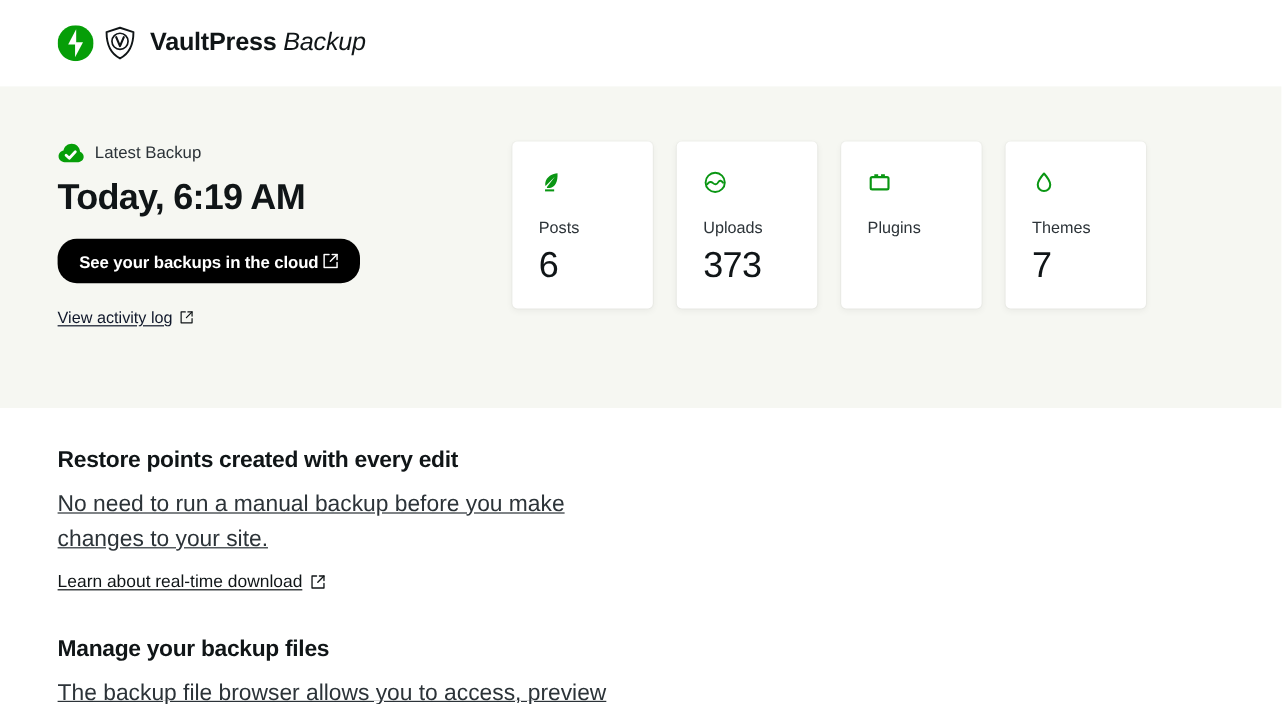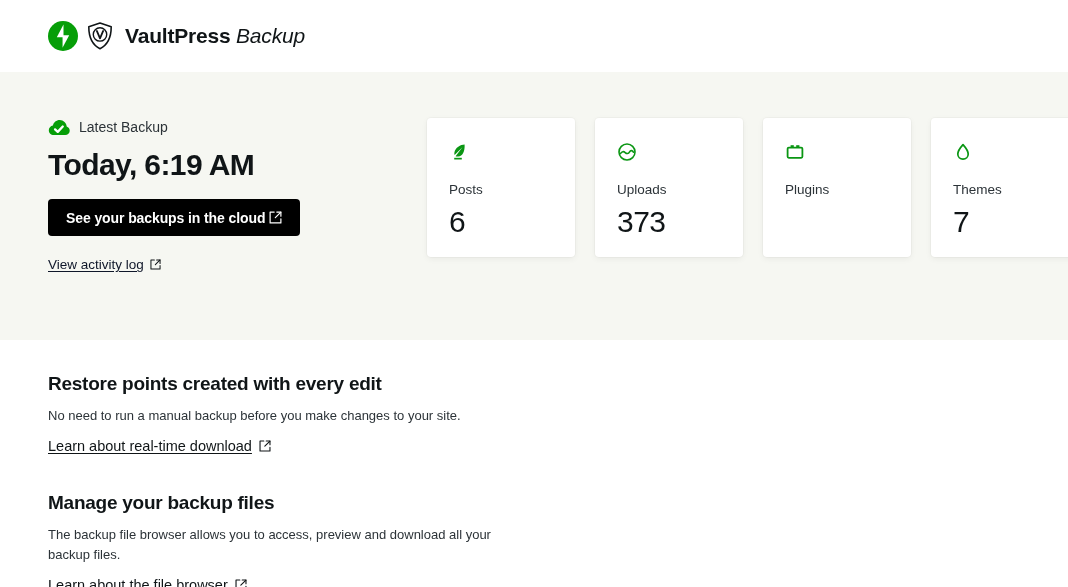--- a/index.html
+++ b/index.html
@@ -96,21 +96,21 @@
     color: #101517;
   }
   .cloud-button {
     margin-top: 18px;
     display: inline-flex;
     align-items: center;
     gap: 4px;
     background: #000000;
     color: #ffffff;
     border: none;
-    border-radius: 4px;
+    border-radius: 16px;
     height: 37px;
     padding: 0 18px;
     font-family: "Liberation Sans", sans-serif;
     font-size: 14px;
     font-weight: 700;
     letter-spacing: -0.1px;
     cursor: pointer;
     white-space: nowrap;
   }
   .activity-link {
@@ -127,21 +127,21 @@
   }
 
   
   .stat-cards {
     display: flex;
     gap: 20px;
     margin-left: 48px;
     padding-top: 1px;
   }
   .stat-card {
-    width: 148px;
+    width: 117px;
     height: 139px;
     background: #ffffff;
     border-radius: 4px;
     box-shadow: 0 0 0 1px rgba(0,0,0,0.022), 0 2px 6px rgba(0,0,0,0.055);
     padding: 24px 22px 0 22px;
     display: flex;
     flex-direction: column;
   }
   .stat-icon {
     width: 20px;
@@ -173,24 +173,25 @@
   .section-title {
     margin: 0;
     font-size: 19px;
     font-weight: 700;
     color: #101517;
     letter-spacing: -0.25px;
     line-height: 1.3;
   }
   .section-body {
     margin: 9px 0 0 0;
-    font-size: 13px;
+    font-size: 19px;
     line-height: 1.55;
     color: #2c3338;
     max-width: 470px;
+    text-decoration: underline;
   }
   .section-link {
     display: inline-flex;
     align-items: center;
     gap: 7px;
     margin-top: 12px;
     font-size: 14.5px;
     color: #101517;
     text-decoration: underline;
     text-underline-offset: 2px;

